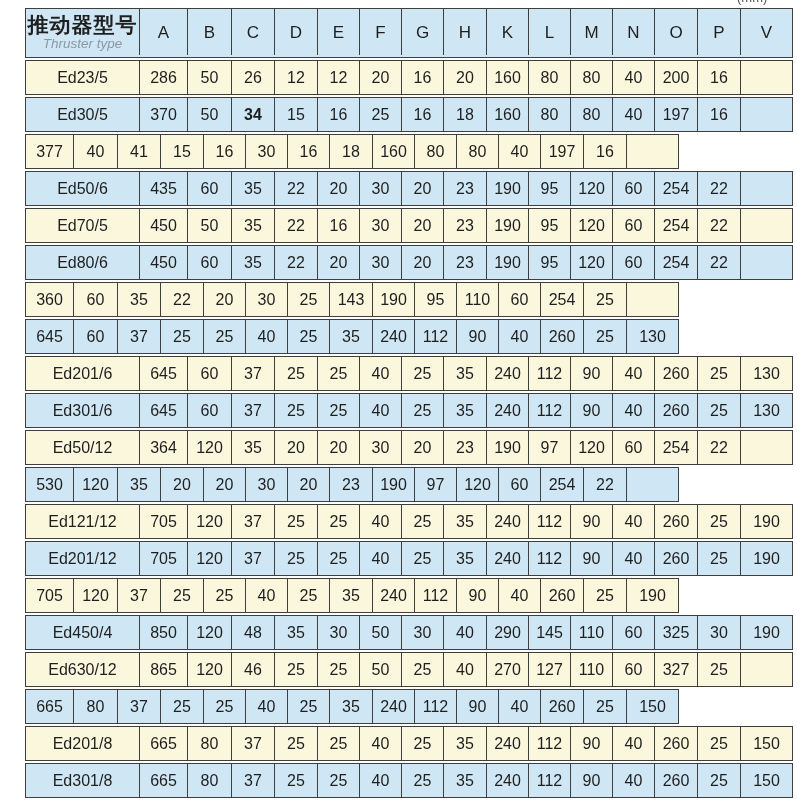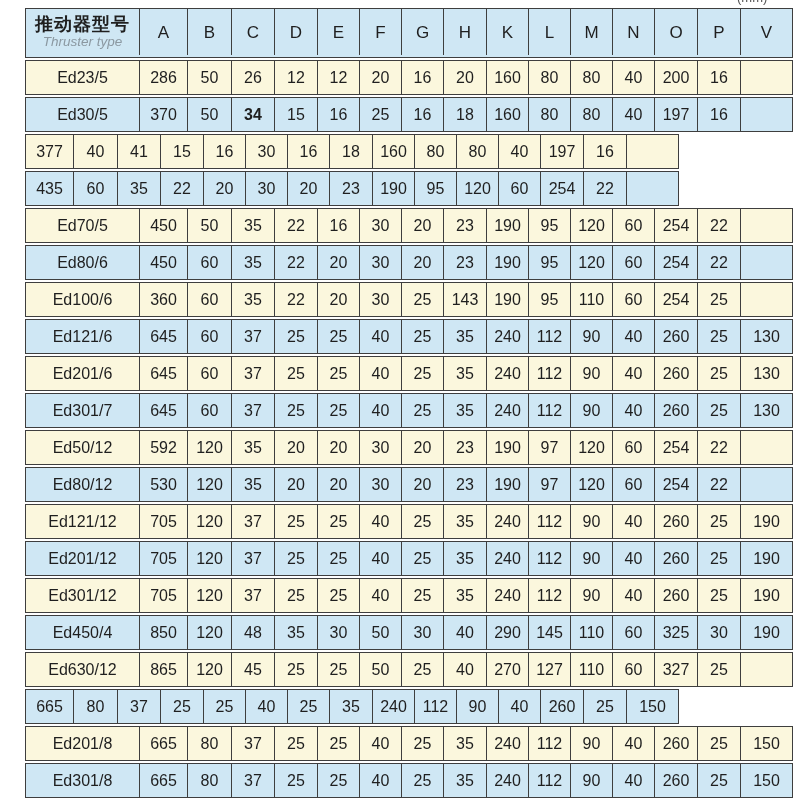--- a/index.html
+++ b/index.html
@@ -61,21 +61,21 @@
     flex-shrink: 0;
   }
   .cell:last-child { border-right: none; }
   .header-row .cell { height: 46px; }
   .type-cell { width: 114px; }
   .header-type-cell {
     width: 114px;
   }
   .header-type-cn {
     font-weight: bold;
-    font-size: 18px;
+    font-size: 21px;
     letter-spacing: 1px;
   }
   .header-type-en {
     font-style: italic;
     font-size: 13.5px;
     color: var(--subtext);
     margin-top: 2px;
   }
   .col-letter {
     font-size: 17px;
@@ -156,20 +156,21 @@
         <div class="cell" style="width: 43px;">18</div>
         <div class="cell" style="width: 42px;">160</div>
         <div class="cell" style="width: 42px;">80</div>
         <div class="cell" style="width: 42px;">80</div>
         <div class="cell" style="width: 42px;">40</div>
         <div class="cell" style="width: 43px;">197</div>
         <div class="cell" style="width: 43px;">16</div>
         <div class="cell" style="width: 51px;"></div>
       </div>
       <div class="t-row blue">
+        <div class="cell type-cell">Ed50/6</div>
         <div class="cell" style="width: 48px;">435</div>
         <div class="cell" style="width: 44px;">60</div>
         <div class="cell" style="width: 43px;">35</div>
         <div class="cell" style="width: 43px;">22</div>
         <div class="cell" style="width: 42px;">20</div>
         <div class="cell" style="width: 42px;">30</div>
         <div class="cell" style="width: 42px;">20</div>
         <div class="cell" style="width: 43px;">23</div>
         <div class="cell" style="width: 42px;">190</div>
         <div class="cell" style="width: 42px;">95</div>
@@ -209,39 +210,37 @@
         <div class="cell" style="width: 43px;">23</div>
         <div class="cell" style="width: 42px;">190</div>
         <div class="cell" style="width: 42px;">95</div>
         <div class="cell" style="width: 42px;">120</div>
         <div class="cell" style="width: 42px;">60</div>
         <div class="cell" style="width: 43px;">254</div>
         <div class="cell" style="width: 43px;">22</div>
         <div class="cell" style="width: 51px;"></div>
       </div>
       <div class="t-row cream">
-        <div class="cell type-cell">Ed100/6</div>
         <div class="cell" style="width: 48px;">360</div>
         <div class="cell" style="width: 44px;">60</div>
         <div class="cell" style="width: 43px;">35</div>
         <div class="cell" style="width: 43px;">22</div>
         <div class="cell" style="width: 42px;">20</div>
         <div class="cell" style="width: 42px;">30</div>
         <div class="cell" style="width: 42px;">25</div>
         <div class="cell" style="width: 43px;">143</div>
         <div class="cell" style="width: 42px;">190</div>
         <div class="cell" style="width: 42px;">95</div>
         <div class="cell" style="width: 42px;">110</div>
         <div class="cell" style="width: 42px;">60</div>
         <div class="cell" style="width: 43px;">254</div>
         <div class="cell" style="width: 43px;">25</div>
         <div class="cell" style="width: 51px;"></div>
       </div>
       <div class="t-row blue">
-        <div class="cell type-cell">Ed121/6</div>
         <div class="cell" style="width: 48px;">645</div>
         <div class="cell" style="width: 44px;">60</div>
         <div class="cell" style="width: 43px;">37</div>
         <div class="cell" style="width: 43px;">25</div>
         <div class="cell" style="width: 42px;">25</div>
         <div class="cell" style="width: 42px;">40</div>
         <div class="cell" style="width: 42px;">25</div>
         <div class="cell" style="width: 43px;">35</div>
         <div class="cell" style="width: 42px;">240</div>
         <div class="cell" style="width: 42px;">112</div>
@@ -263,57 +262,56 @@
         <div class="cell" style="width: 43px;">35</div>
         <div class="cell" style="width: 42px;">240</div>
         <div class="cell" style="width: 42px;">112</div>
         <div class="cell" style="width: 42px;">90</div>
         <div class="cell" style="width: 42px;">40</div>
         <div class="cell" style="width: 43px;">260</div>
         <div class="cell" style="width: 43px;">25</div>
         <div class="cell" style="width: 51px;">130</div>
       </div>
       <div class="t-row blue">
-        <div class="cell type-cell">Ed301/7</div>
+        <div class="cell type-cell">Ed301/6</div>
         <div class="cell" style="width: 48px;">645</div>
         <div class="cell" style="width: 44px;">60</div>
         <div class="cell" style="width: 43px;">37</div>
         <div class="cell" style="width: 43px;">25</div>
         <div class="cell" style="width: 42px;">25</div>
         <div class="cell" style="width: 42px;">40</div>
         <div class="cell" style="width: 42px;">25</div>
         <div class="cell" style="width: 43px;">35</div>
         <div class="cell" style="width: 42px;">240</div>
         <div class="cell" style="width: 42px;">112</div>
         <div class="cell" style="width: 42px;">90</div>
         <div class="cell" style="width: 42px;">40</div>
         <div class="cell" style="width: 43px;">260</div>
         <div class="cell" style="width: 43px;">25</div>
         <div class="cell" style="width: 51px;">130</div>
       </div>
       <div class="t-row cream">
         <div class="cell type-cell">Ed50/12</div>
-        <div class="cell" style="width: 48px;">592</div>
+        <div class="cell" style="width: 48px;">364</div>
         <div class="cell" style="width: 44px;">120</div>
         <div class="cell" style="width: 43px;">35</div>
         <div class="cell" style="width: 43px;">20</div>
         <div class="cell" style="width: 42px;">20</div>
         <div class="cell" style="width: 42px;">30</div>
         <div class="cell" style="width: 42px;">20</div>
         <div class="cell" style="width: 43px;">23</div>
         <div class="cell" style="width: 42px;">190</div>
         <div class="cell" style="width: 42px;">97</div>
         <div class="cell" style="width: 42px;">120</div>
         <div class="cell" style="width: 42px;">60</div>
         <div class="cell" style="width: 43px;">254</div>
         <div class="cell" style="width: 43px;">22</div>
         <div class="cell" style="width: 51px;"></div>
       </div>
       <div class="t-row blue">
-        <div class="cell type-cell">Ed80/12</div>
         <div class="cell" style="width: 48px;">530</div>
         <div class="cell" style="width: 44px;">120</div>
         <div class="cell" style="width: 43px;">35</div>
         <div class="cell" style="width: 43px;">20</div>
         <div class="cell" style="width: 42px;">20</div>
         <div class="cell" style="width: 42px;">30</div>
         <div class="cell" style="width: 42px;">20</div>
         <div class="cell" style="width: 43px;">23</div>
         <div class="cell" style="width: 42px;">190</div>
         <div class="cell" style="width: 42px;">97</div>
@@ -353,21 +351,20 @@
         <div class="cell" style="width: 43px;">35</div>
         <div class="cell" style="width: 42px;">240</div>
         <div class="cell" style="width: 42px;">112</div>
         <div class="cell" style="width: 42px;">90</div>
         <div class="cell" style="width: 42px;">40</div>
         <div class="cell" style="width: 43px;">260</div>
         <div class="cell" style="width: 43px;">25</div>
         <div class="cell" style="width: 51px;">190</div>
       </div>
       <div class="t-row cream">
-        <div class="cell type-cell">Ed301/12</div>
         <div class="cell" style="width: 48px;">705</div>
         <div class="cell" style="width: 44px;">120</div>
         <div class="cell" style="width: 43px;">37</div>
         <div class="cell" style="width: 43px;">25</div>
         <div class="cell" style="width: 42px;">25</div>
         <div class="cell" style="width: 42px;">40</div>
         <div class="cell" style="width: 42px;">25</div>
         <div class="cell" style="width: 43px;">35</div>
         <div class="cell" style="width: 42px;">240</div>
         <div class="cell" style="width: 42px;">112</div>
@@ -392,21 +389,21 @@
         <div class="cell" style="width: 42px;">110</div>
         <div class="cell" style="width: 42px;">60</div>
         <div class="cell" style="width: 43px;">325</div>
         <div class="cell" style="width: 43px;">30</div>
         <div class="cell" style="width: 51px;">190</div>
       </div>
       <div class="t-row cream">
         <div class="cell type-cell">Ed630/12</div>
         <div class="cell" style="width: 48px;">865</div>
         <div class="cell" style="width: 44px;">120</div>
-        <div class="cell" style="width: 43px;">45</div>
+        <div class="cell" style="width: 43px;">46</div>
         <div class="cell" style="width: 43px;">25</div>
         <div class="cell" style="width: 42px;">25</div>
         <div class="cell" style="width: 42px;">50</div>
         <div class="cell" style="width: 42px;">25</div>
         <div class="cell" style="width: 43px;">40</div>
         <div class="cell" style="width: 42px;">270</div>
         <div class="cell" style="width: 42px;">127</div>
         <div class="cell" style="width: 42px;">110</div>
         <div class="cell" style="width: 42px;">60</div>
         <div class="cell" style="width: 43px;">327</div>

